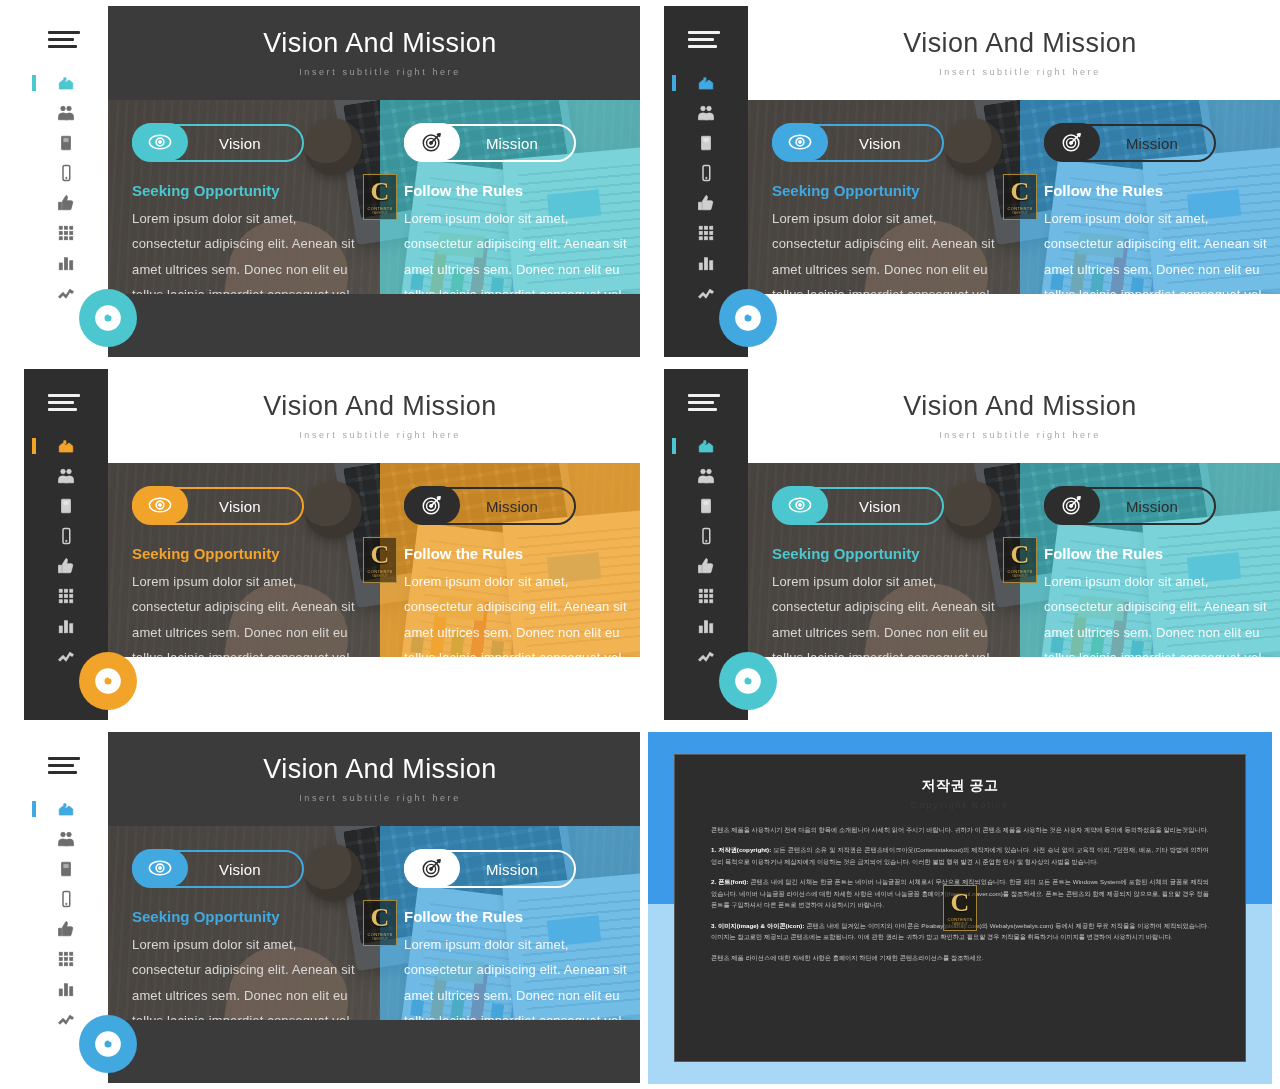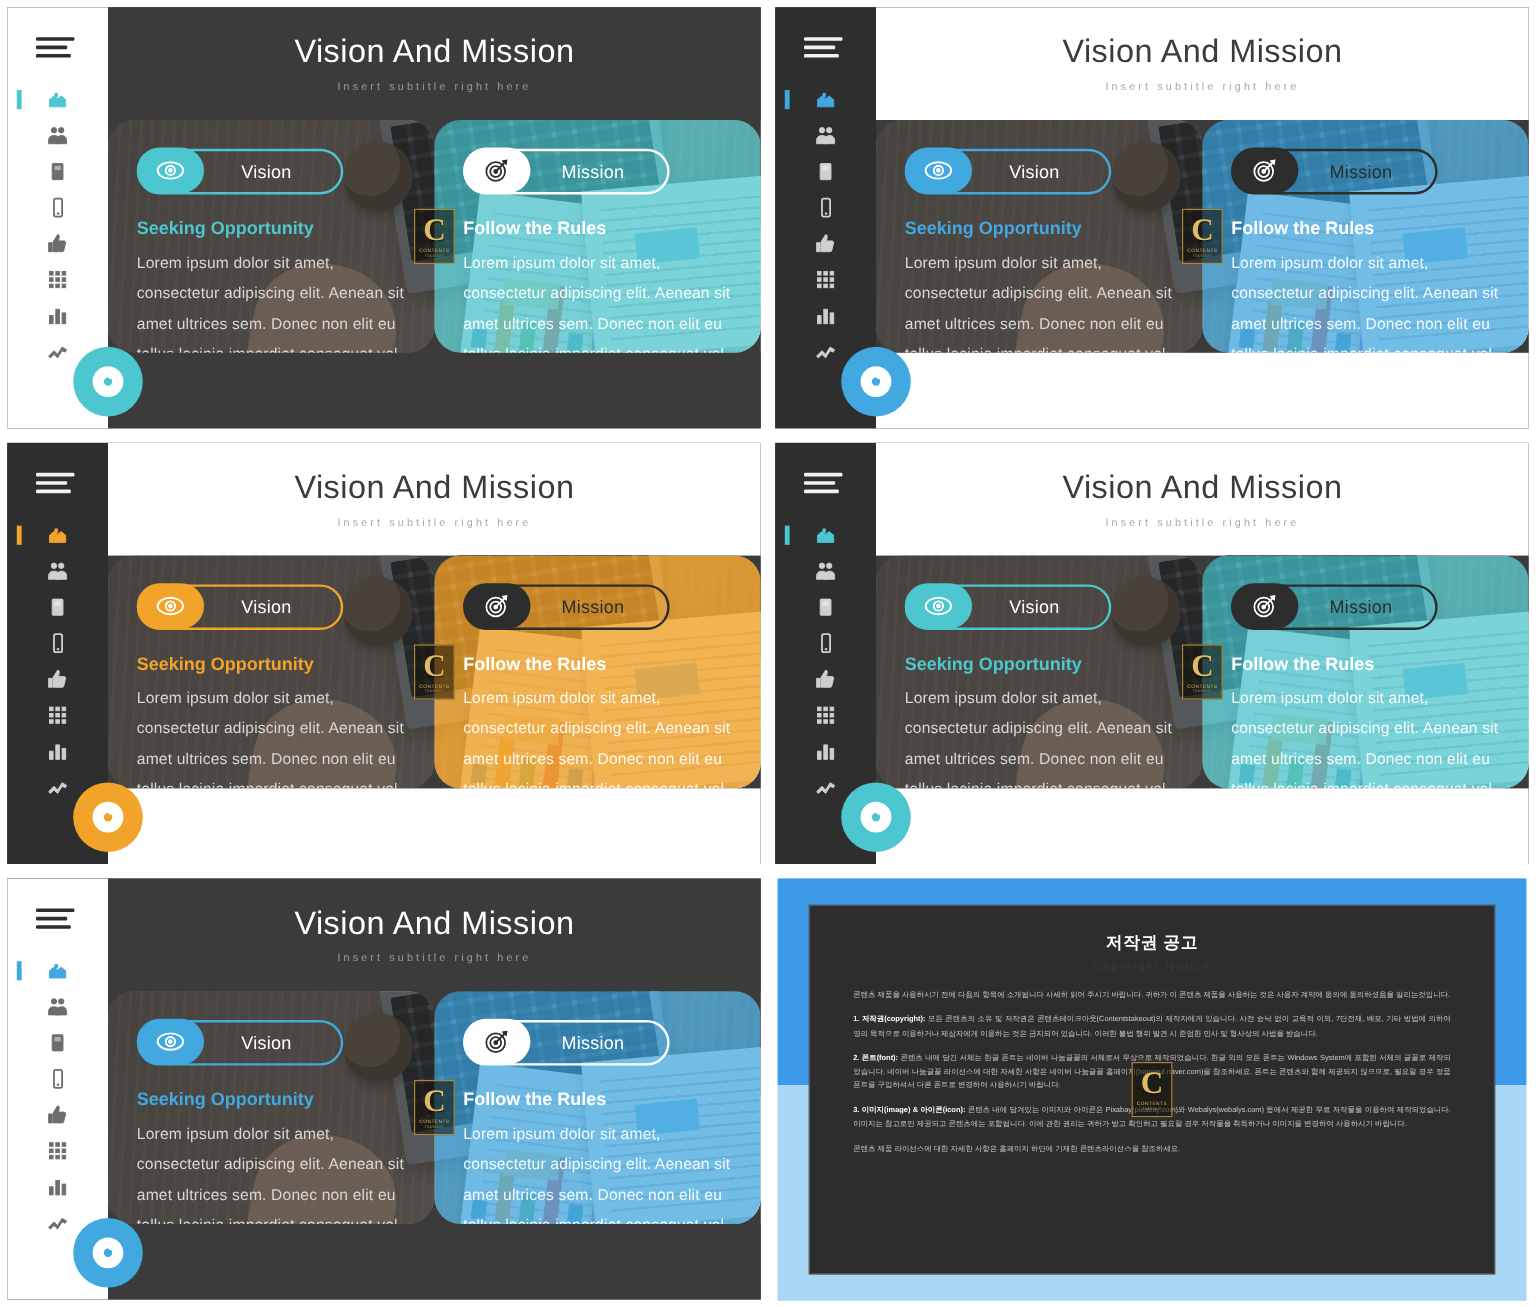--- a/index.html
+++ b/index.html
@@ -17,21 +17,21 @@
   }
   .panel {
     position: relative;
     overflow: hidden;
     background: #ffffff;
   }
 
   
   .slide {
     position: absolute;
-    left: 6px; top: 6px;
+    left: 24px; top: 6px;
     width: 628px; height: 351px;
     background: #3b3b3b;
     overflow: hidden;
   }
 
   
   .sidebar {
     position: absolute;
     left: 0; top: 0;
     width: 84px; height: 100%;
@@ -126,21 +126,20 @@
     position: absolute;
     left: 84px; top: 94px;
     width: 544px; height: 194px;
     display: flex;
     overflow: hidden;
   }
   .half {
     position: relative;
     width: 50%; height: 100%;
     overflow: hidden;
-    border-radius: 22px;
   }
   
   .photo {
     position: absolute;
     left: 0; top: 0;
     width: 544px; height: 194px;
   }
   .photo-l { left: 0; }
   .photo-r { left: -272px; }
   .photo .wood {

